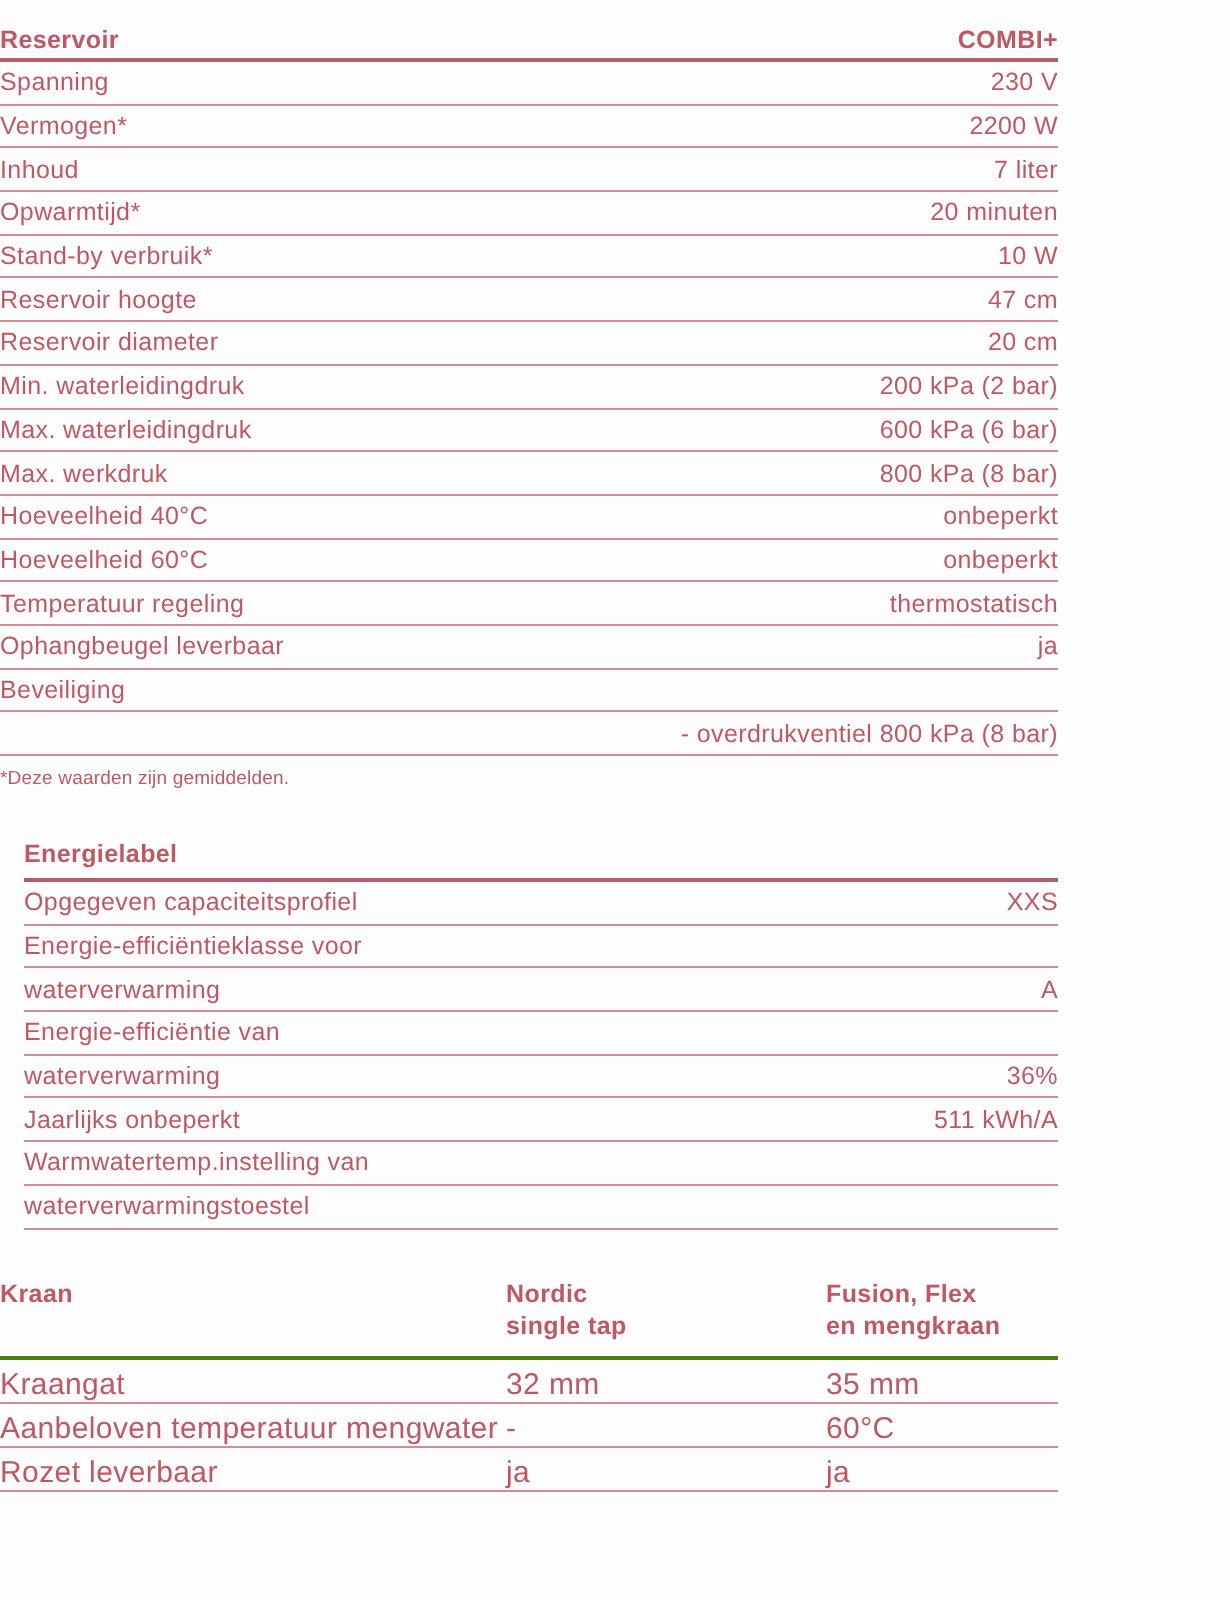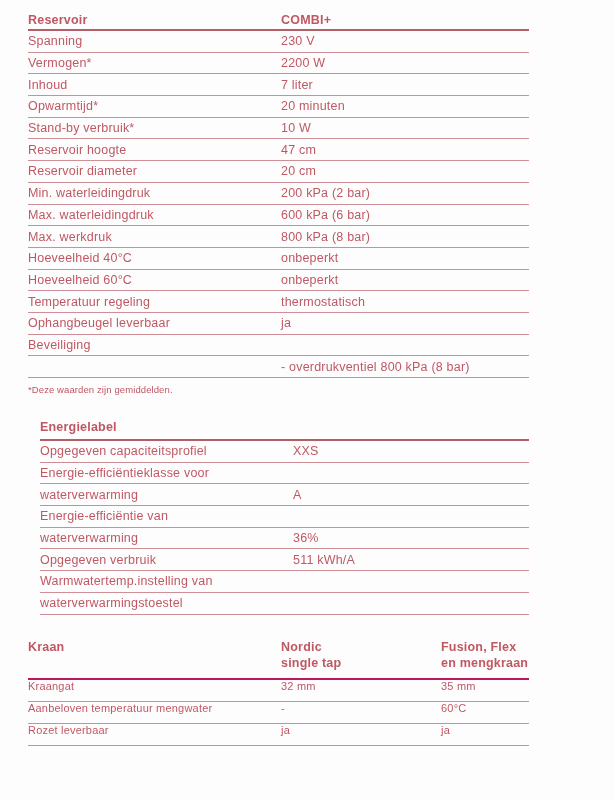--- a/index.html
+++ b/index.html
@@ -3,61 +3,61 @@
 <meta charset="utf-8">
 <style>
   * { margin: 0; padding: 0; box-sizing: border-box; }
   html, body { background: #fdfdfd; }
   body {
     width: 615px; height: 800px;
     font-family: "Liberation Sans", sans-serif;
     color: #c05864;
     overflow: hidden;
   }
-  .page { width: 541px; height: 800px; padding: 10px 12px 0 28px; }
+  .page { width: 541px; height: 800px; padding: 10px 12px 0 0; }
 
   
   .row {
     display: flex; align-items: center;
     height: 21.7px;
     border-bottom: 1px solid #cf8e96;
     font-size: 12.5px; letter-spacing: 0.2px;
   }
   .header-row {
     height: 21px;
     border-bottom: 2px solid #b45e68;
     font-weight: bold;
   }
   .label { width: 253px; flex-shrink: 0; }
-  .value { flex: 1; }
+  .value { flex: 1; text-align: right; }
 
   .footnote { font-size: 9.5px; padding-top: 6px; letter-spacing: 0.1px; }
 
   .section-energy { margin-top: 25px; margin-left: 12px; }
   .section-kraan  { margin-top: 24px; }
 
   .section-heading {
     font-weight: bold; font-size: 12.5px; letter-spacing: 0.2px;
     padding-bottom: 5px;
     border-bottom: 2px solid #b45e68;
   }
 
   
   .kraan-header {
     display: flex; align-items: flex-start;
     font-weight: bold; font-size: 12.5px; letter-spacing: 0.2px;
     line-height: 16.5px;
     padding-bottom: 6px;
-    border-bottom: 2px solid #be185d;
+    border-bottom: 2px solid #4d7c0f;
   }
   .k-row {
-    display: flex; align-items: flex-start;
+    display: flex; align-items: flex-end;
     height: 22.3px;
     border-bottom: 1px solid #cf8e96;
-    font-size: 11px; letter-spacing: 0.2px;
+    font-size: 15px; letter-spacing: 0.2px;
   }
   .col-label { width: 253px; flex-shrink: 0; }
   .col-2 { width: 160px; flex-shrink: 0; }
   .col-3 { flex: 1; }
 </style>
 </head>
 <body>
 
 <div class="page">
 
@@ -151,21 +151,21 @@
     </div>
     <div class="row">
       <span class="label">Energie-efficiëntie van</span>
       <span class="value"></span>
     </div>
     <div class="row">
       <span class="label">waterverwarming</span>
       <span class="value">36%</span>
     </div>
     <div class="row">
-      <span class="label">Opgegeven verbruik</span>
+      <span class="label">Jaarlijks onbeperkt</span>
       <span class="value">511 kWh/A</span>
     </div>
     <div class="row">
       <span class="label">Warmwatertemp.instelling van</span>
       <span class="value"></span>
     </div>
     <div class="row">
       <span class="label">waterverwarmingstoestel</span>
     </div>
   </section>

